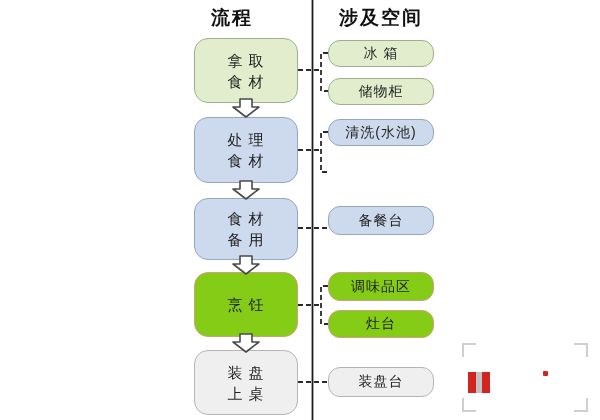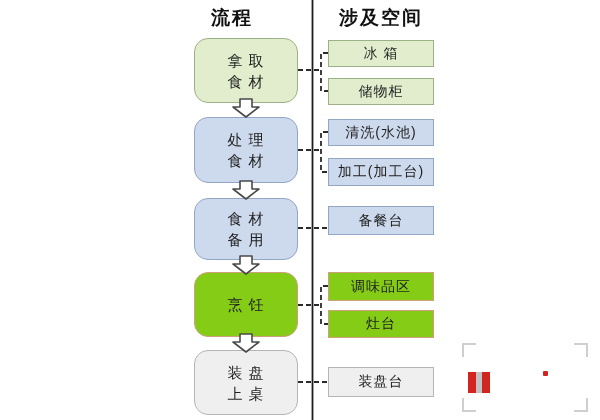--- a/index.html
+++ b/index.html
@@ -14,21 +14,21 @@
   .hdr-left{left:182px;width:100px;}
   .hdr-right{left:326px;width:110px;}
 
   .flowbox{
     position:absolute;left:194px;width:104px;border-radius:14px;
     display:flex;flex-direction:column;justify-content:center;align-items:center;
     font-size:15px;letter-spacing:1px;line-height:21px;box-sizing:border-box;
     border:1.6px solid;
   }
   .spacebox{
-    position:absolute;left:328px;width:106px;border-radius:0;
+    position:absolute;left:328px;width:106px;border-radius:12px;
     display:flex;justify-content:center;align-items:center;
     font-size:14px;letter-spacing:1px;box-sizing:border-box;border:1.4px solid;
   }
   .c-green {background:#e1edcd;border-color:#9db186;}
   .c-blue  {background:#cdd9ec;border-color:#94a6c6;}
   .c-orange{background:#84cc16;border-color:#cfa07e;}
   .c-gray  {background:#efefef;border-color:#b5b5b5;}
 
   .overlay{position:absolute;left:0;top:0;pointer-events:none;}
 
@@ -74,23 +74,20 @@
 
   <div class="spacebox c-green" style="top:40px;height:27px;">
     <span>冰 箱</span>
   </div>
   <div class="spacebox c-green" style="top:78px;height:27px;">
     <span>储物柜</span>
   </div>
   <div class="spacebox c-blue" style="top:119px;height:27px;">
     <span>清洗(水池)</span>
   </div>
-  <div class="spacebox c-blue" style="top:158px;height:28px;">
-    <span>加工(加工台)</span>
-  </div>
   <div class="spacebox c-blue" style="top:206px;height:29px;">
     <span>备餐台</span>
   </div>
   <div class="spacebox c-orange" style="top:272px;height:29px;">
     <span>调味品区</span>
   </div>
   <div class="spacebox c-orange" style="top:310px;height:28px;">
     <span>灶台</span>
   </div>
   <div class="spacebox c-gray" style="top:367px;height:30px;">

